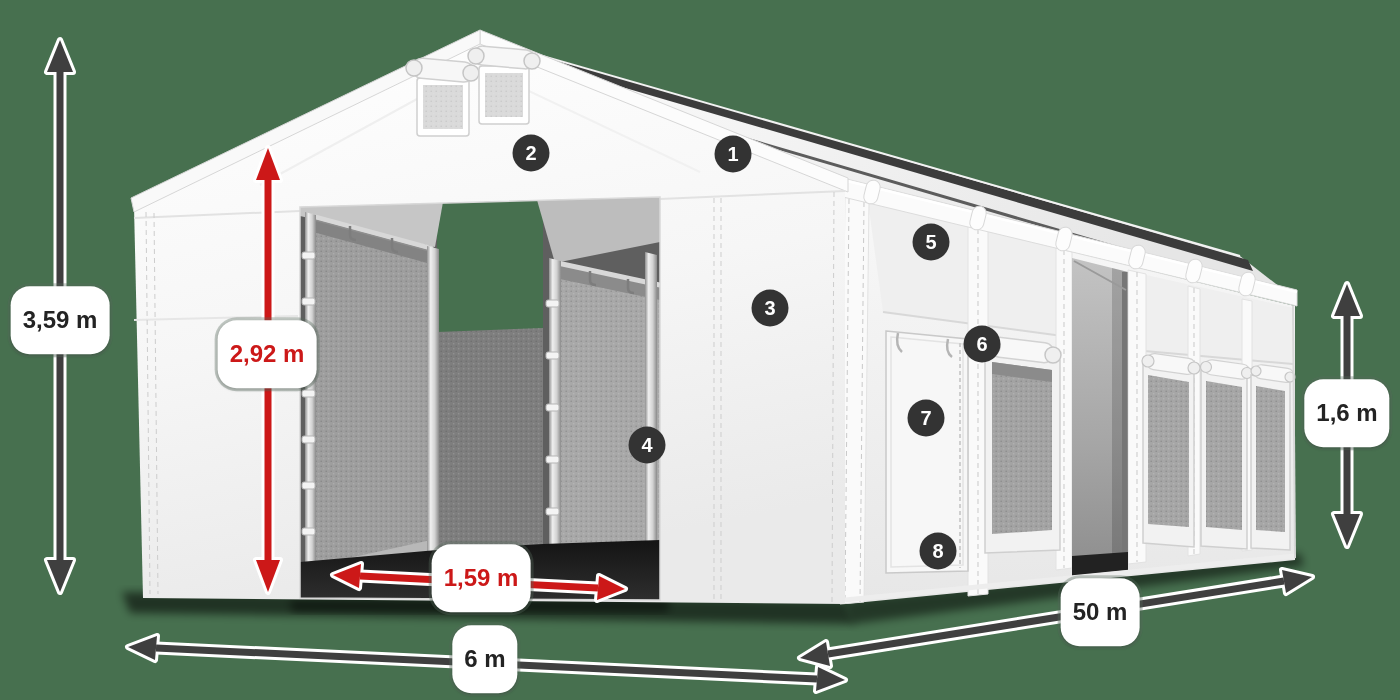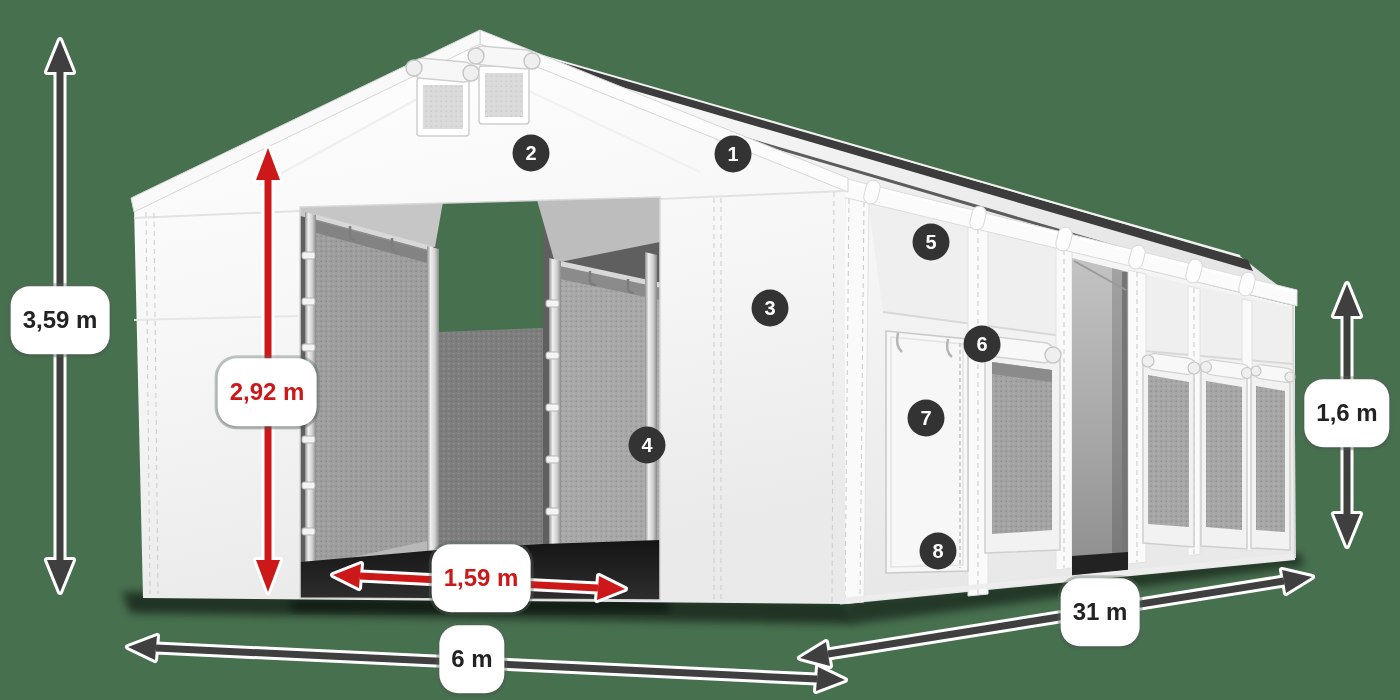--- a/index.html
+++ b/index.html
@@ -366,25 +366,25 @@
     <line class="shaft-outline" x1="360" y1="576" x2="598" y2="588"></line>
     <polygon class="head-outline" points="333,575 359,588 361,564"></polygon>
         <polygon class="head-outline" points="625,589 597,600 599,576"></polygon>
     <line class="shaft-red" x1="360" y1="576" x2="598" y2="588"></line>
     <polygon class="head-red" points="333,575 359,588 361,564"></polygon>
         <polygon class="head-red" points="625,589 597,600 599,576"></polygon>
   </g>
 </svg>
 
 <div class="pill" style="left:60px;top:320px">3,59 m</div>
-<div class="pill red" style="left:267px;top:392px">2,92 m</div>
+<div class="pill red" style="left:267px;top:354px">2,92 m</div>
 <div class="pill red" style="left:481px;top:578px">1,59 m</div>
 <div class="pill" style="left:1347px;top:413px">1,6 m</div>
-<div class="pill" style="left:472px;top:659px">6 m</div>
-<div class="pill" style="left:1100px;top:612px">31 m</div>
+<div class="pill" style="left:485px;top:659px">6 m</div>
+<div class="pill" style="left:1100px;top:612px">50 m</div>
 
 <div class="badge" style="left:733px;top:154px">1</div>
 <div class="badge" style="left:531px;top:153px">2</div>
 <div class="badge" style="left:770px;top:308px">3</div>
 <div class="badge" style="left:647px;top:445px">4</div>
 <div class="badge" style="left:931px;top:242px">5</div>
 <div class="badge" style="left:982px;top:344px">6</div>
 <div class="badge" style="left:926px;top:418px">7</div>
 <div class="badge" style="left:938px;top:551px">8</div>
 

